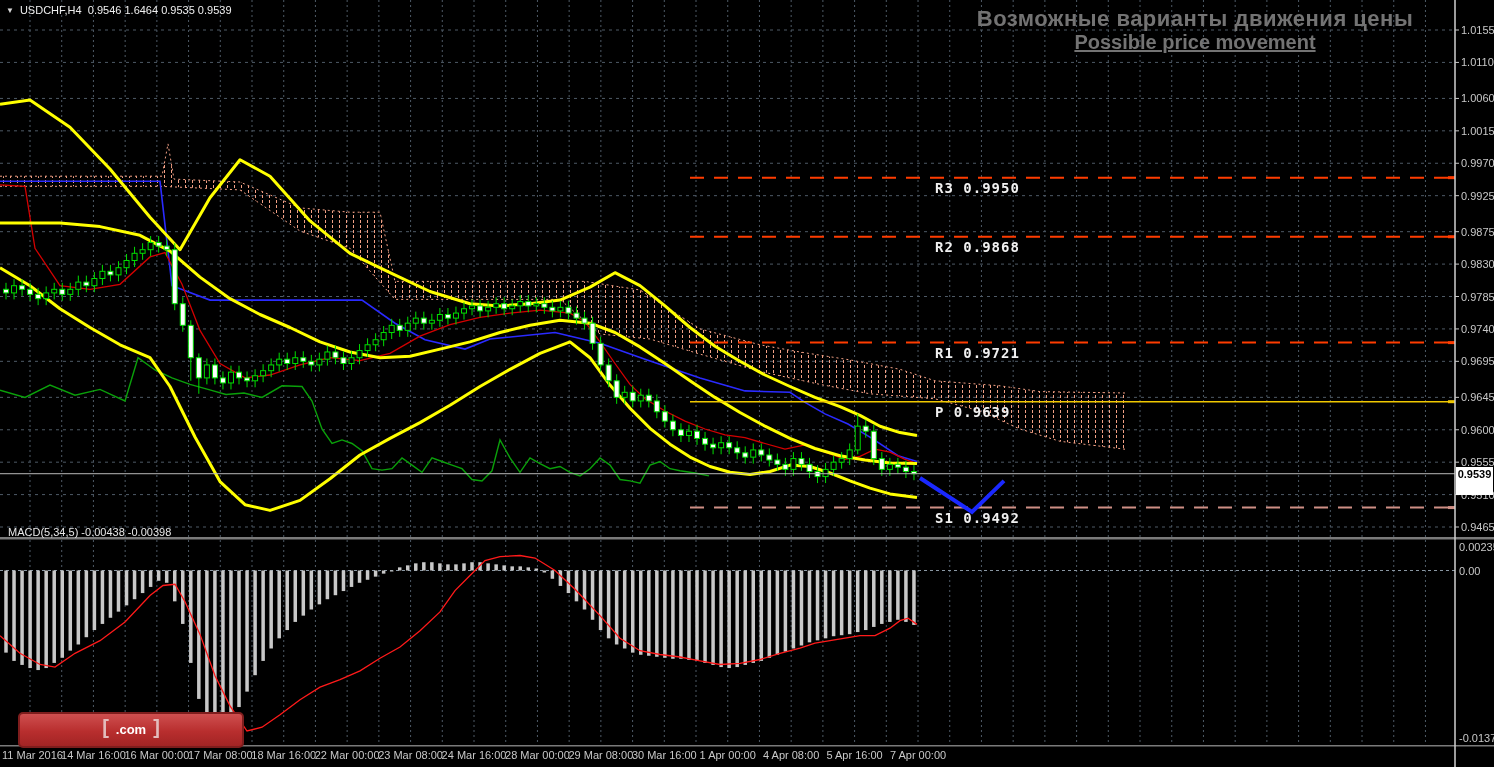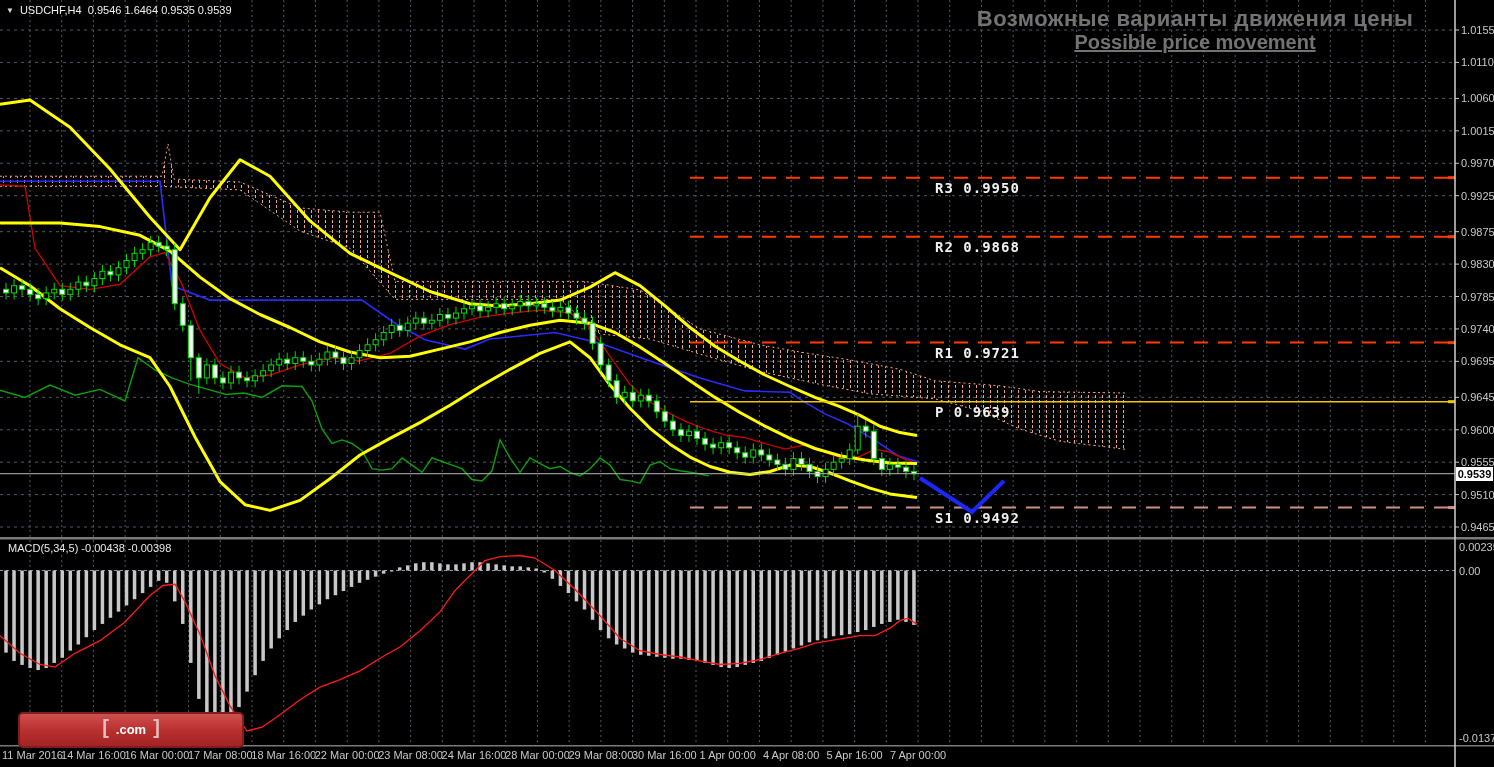--- a/index.html
+++ b/index.html
@@ -6,22 +6,22 @@
   .stage{position:relative;width:1494px;height:767px;background:#000;overflow:hidden;
          font-family:"Liberation Sans",sans-serif;}
   .stage svg{position:absolute;left:0;top:0;}
   .symbol-line{position:absolute;left:6px;top:4px;color:#efefef;font-size:11px;
                display:flex;align-items:center;white-space:pre;}
   .symbol-line .tri{color:#d8d8d8;font-size:8px;margin-right:6px;}
   .banner{position:absolute;left:975px;top:6px;width:440px;text-align:center;color:#737373;
           font-weight:bold;line-height:1.15;}
   .banner .ru{font-size:22px;letter-spacing:0.5px;}
   .banner .en{font-size:20px;text-decoration:underline;}
-  .macd-label{position:absolute;left:8px;top:542px;color:#e8e8e8;font-size:11px;white-space:pre;}
-  .price-badge{position:absolute;left:1456px;top:467px;width:37px;height:14px;background:#ffffff;
+  .macd-label{position:absolute;left:8px;top:526px;color:#e8e8e8;font-size:11px;white-space:pre;}
+  .price-badge{position:absolute;left:1456px;top:467px;width:37px;height:28px;background:#ffffff;
                color:#000;font-size:11px;font-weight:bold;text-align:center;line-height:14px;}
   .logo{position:absolute;left:18px;top:712px;width:226px;height:36px;border-radius:5px;
         background:linear-gradient(180deg,#cf4f4f 0%,#b82e2e 55%,#a22424 100%);
         border:2px solid #7e1d1d;display:flex;align-items:baseline;justify-content:center;
         color:#fff;padding-top:2px;box-sizing:border-box;}
   .logo .br{color:#e3bcbc;font-size:20px;font-weight:bold;margin:0 7px;}
   .logo .main{font-size:23px;font-weight:bold;letter-spacing:0.5px;}
   .logo .com{font-size:13px;font-weight:bold;text-align:center;}
 </style>
 </head>

